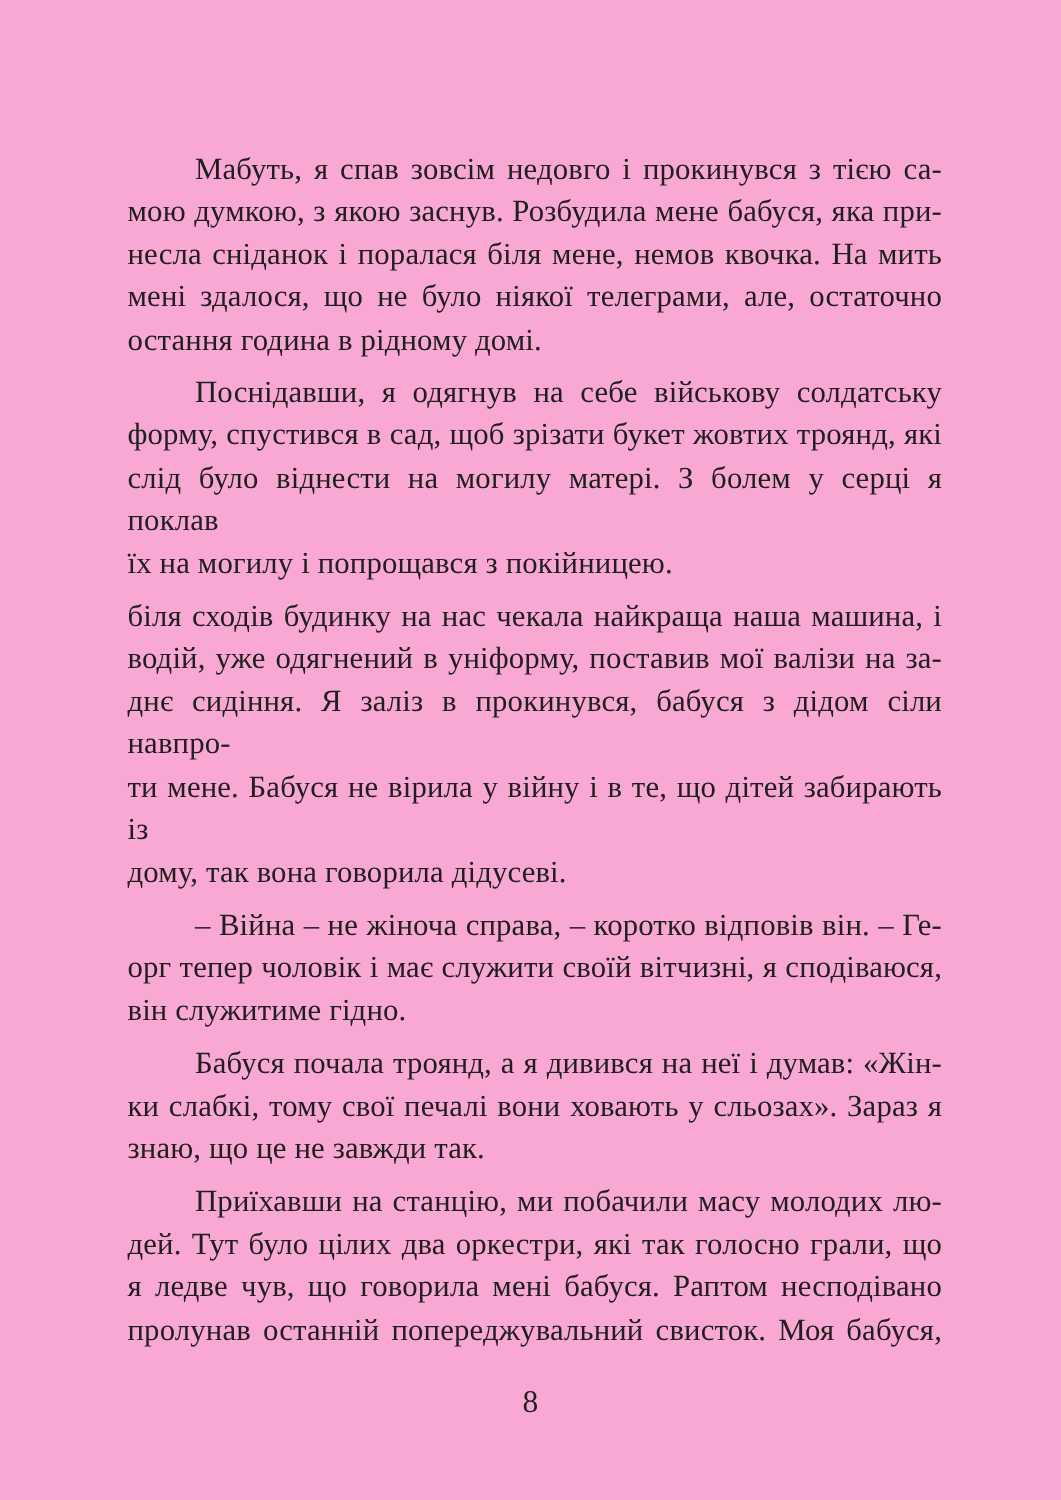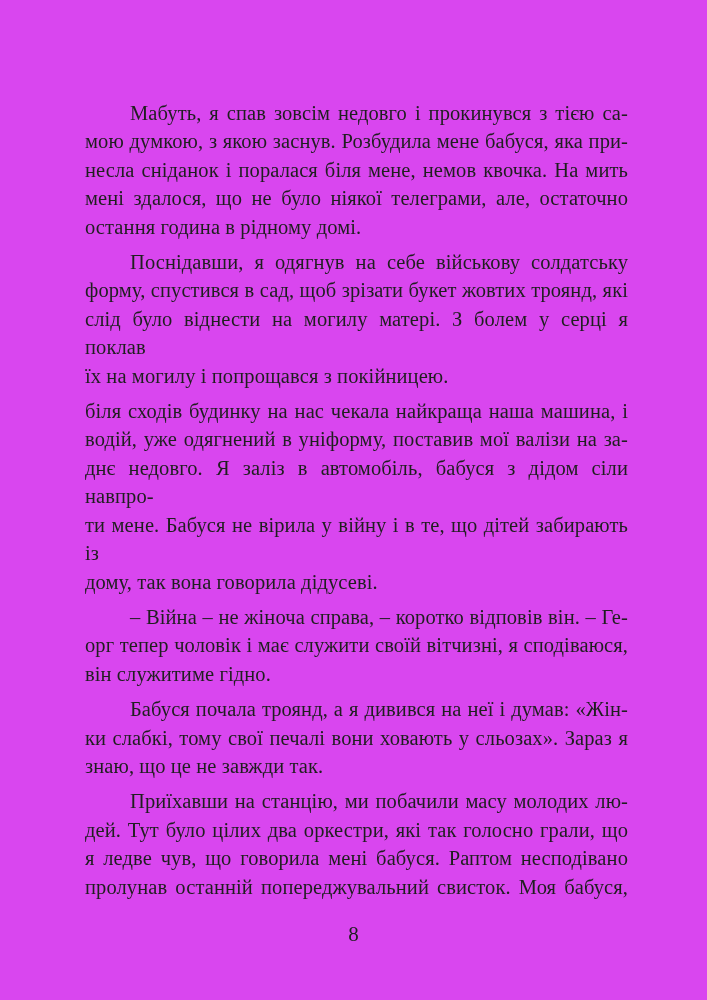--- a/index.html
+++ b/index.html
@@ -11,21 +11,21 @@
     height: 1000px;
     background: #ffffff;
     position: relative;
     overflow: hidden;
     font-family: "Liberation Serif", "DejaVu Serif", serif;
     color: #1f1f1f;
   }
   .page {
     position: absolute;
     inset: 0;
-    background: #d946ef;
+    background: #f9a8d4;
     padding-left: 44px;
   }
   .text-block {
     position: absolute;
     left: 85px;
     top: 99px;
     width: 543px;
   }
   .paragraph {
     margin: 0 0 7px 0;
@@ -72,21 +72,21 @@
       </div>
       <div class="paragraph">
         <div class="line first">Поснідавши, я одягнув на себе військову солдатську</div>
         <div class="line">форму, спустився в сад, щоб зрізати букет жовтих троянд, які</div>
         <div class="line">слід було віднести на могилу матері. З болем у серці я поклав</div>
         <div class="line last">їх на могилу і попрощався з покійницею.</div>
       </div>
       <div class="paragraph">
         <div class="line">біля сходів будинку на нас чекала найкраща наша машина, і</div>
         <div class="line">водій, уже одягнений в уніформу, поставив мої валізи на за-</div>
-        <div class="line">днє недовго. Я заліз в автомобіль, бабуся з дідом сіли навпро-</div>
+        <div class="line">днє сидіння. Я заліз в прокинувся, бабуся з дідом сіли навпро-</div>
         <div class="line">ти мене. Бабуся не вірила у війну і в те, що дітей забирають із</div>
         <div class="line last">дому, так вона говорила дідусеві.</div>
       </div>
       <div class="paragraph">
         <div class="line first">– Війна – не жіноча справа, – коротко відповів він. – Ге-</div>
         <div class="line">орг тепер чоловік і має служити своїй вітчизні, я сподіваюся,</div>
         <div class="line last">він служитиме гідно.</div>
       </div>
       <div class="paragraph">
         <div class="line first">Бабуся почала троянд, а я дивився на неї і думав: «Жін-</div>

